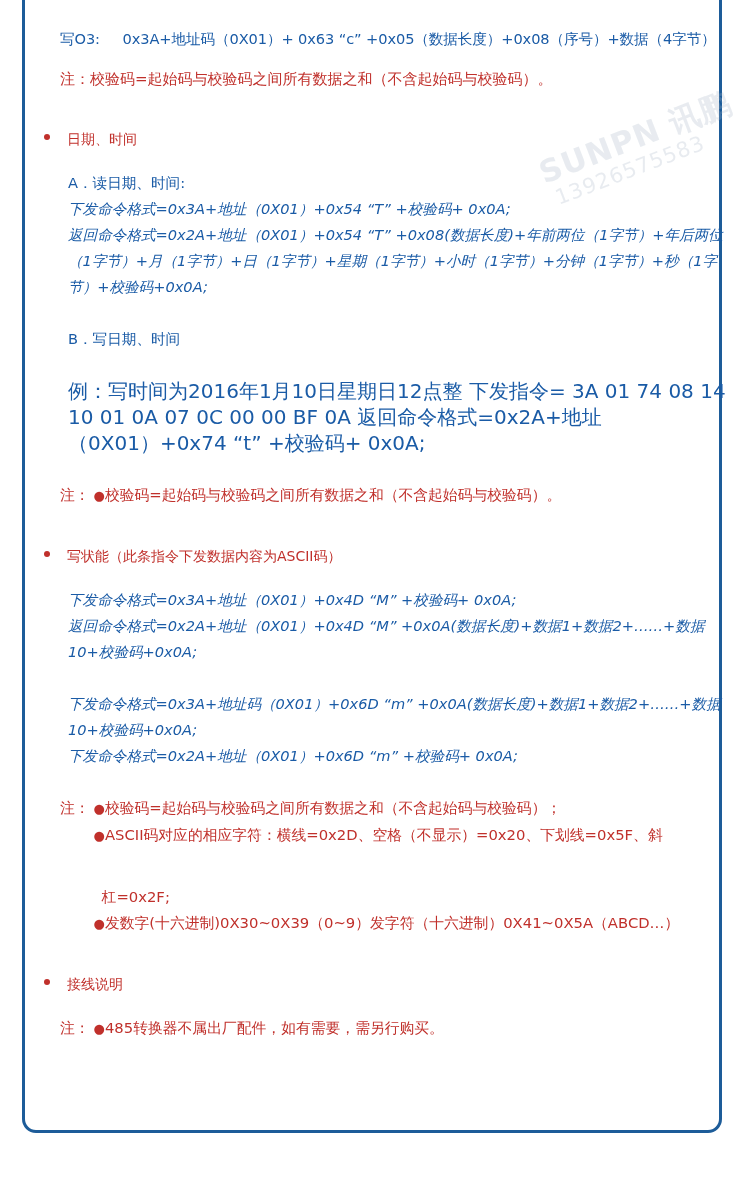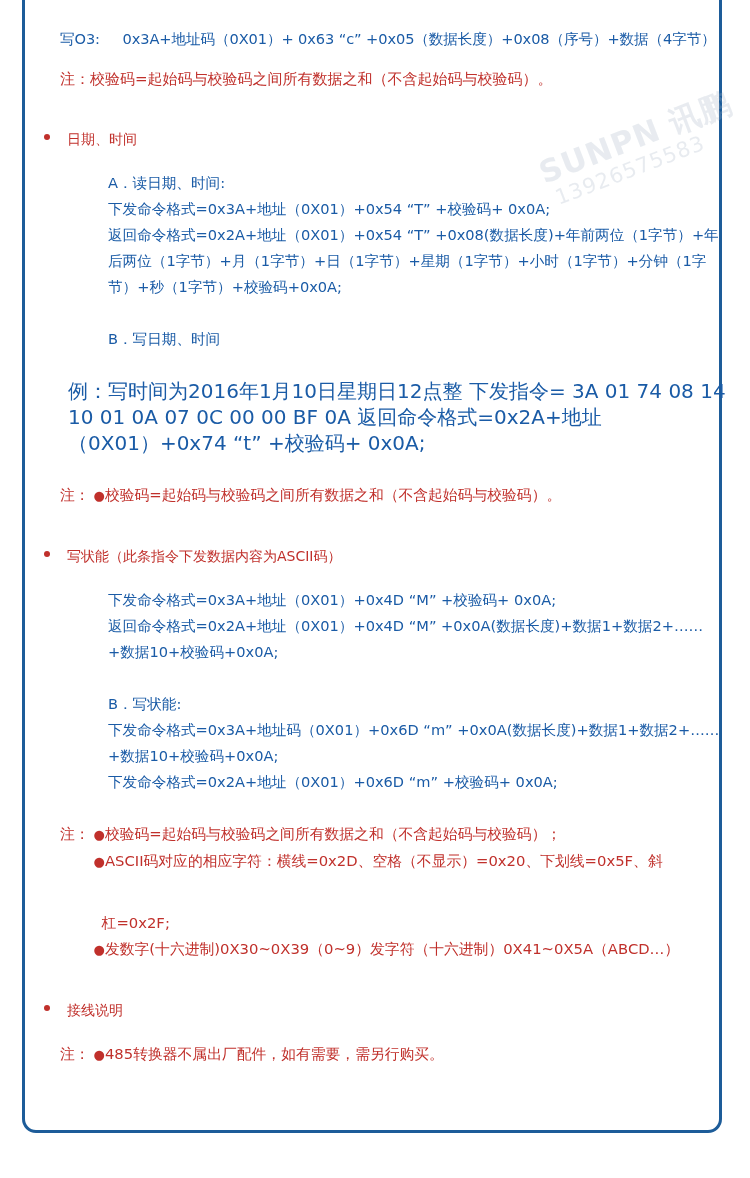--- a/index.html
+++ b/index.html
@@ -79,24 +79,23 @@
     position: relative;
     top: -4px;
   }
 
   
   .sub {
     color: #1a5ba6;
     font-size: 14.6px;
     line-height: 26px;
     padding: 0 24px 0 68px;
-    margin-left: 40px;
   }
   .sub .label { display: block; }
-  .sub .cmd   { display: block; }
+  .sub .cmd   { display: block; font-style: italic; }
 
   .example {
     color: #1a5ba6;
     font-size: 20px;
     line-height: 26px;
     padding: 0 24px 0 68px;
   }
 
   
   .note-multi {
@@ -218,21 +217,20 @@
   <div class="spacer-sm"></div>
 
   <div class="sub">
     <span class="cmd">下发命令格式=0x3A+地址（0X01）+0x4D “M” +校验码+ 0x0A;</span>
     <span class="cmd">返回命令格式=0x2A+地址（0X01）+0x4D “M” +0x0A(数据长度)+数据1+数据2+……+数据10+校验码+0x0A;</span>
   </div>
 
   <div class="spacer-md"></div>
 
   <div class="sub">
-    <span class="label">B．写状能:</span>
     <span class="cmd">下发命令格式=0x3A+地址码（0X01）+0x6D “m” +0x0A(数据长度)+数据1+数据2+……+数据10+校验码+0x0A;</span>
     <span class="cmd">下发命令格式=0x2A+地址（0X01）+0x6D “m” +校验码+ 0x0A;</span>
   </div>
 
   <div class="spacer-md"></div>
 
   <div class="note-multi">
     <span class="zhu">注：</span>
     <span class="items">
       <span class="it"><span class="b">●</span><span>校验码=起始码与校验码之间所有数据之和（不含起始码与校验码）；</span></span>

